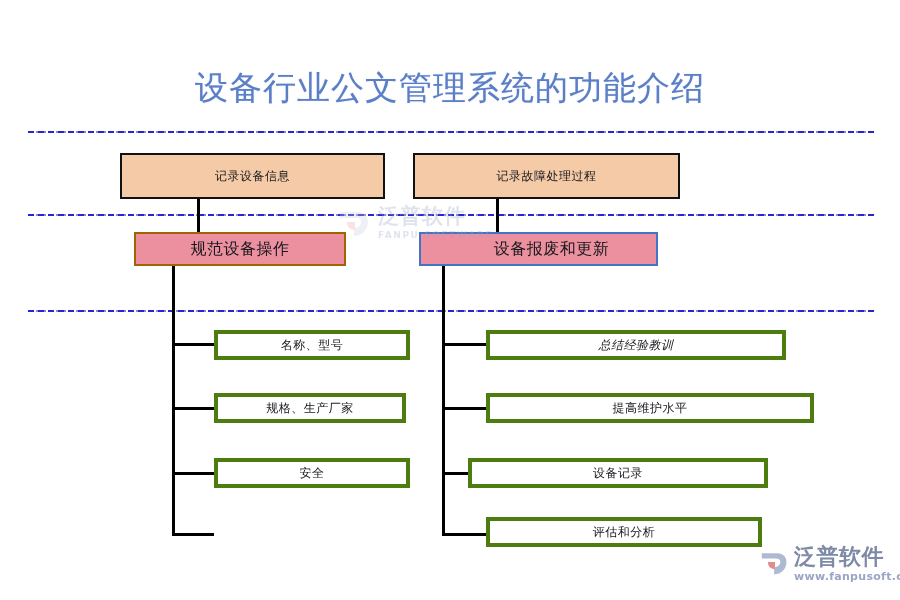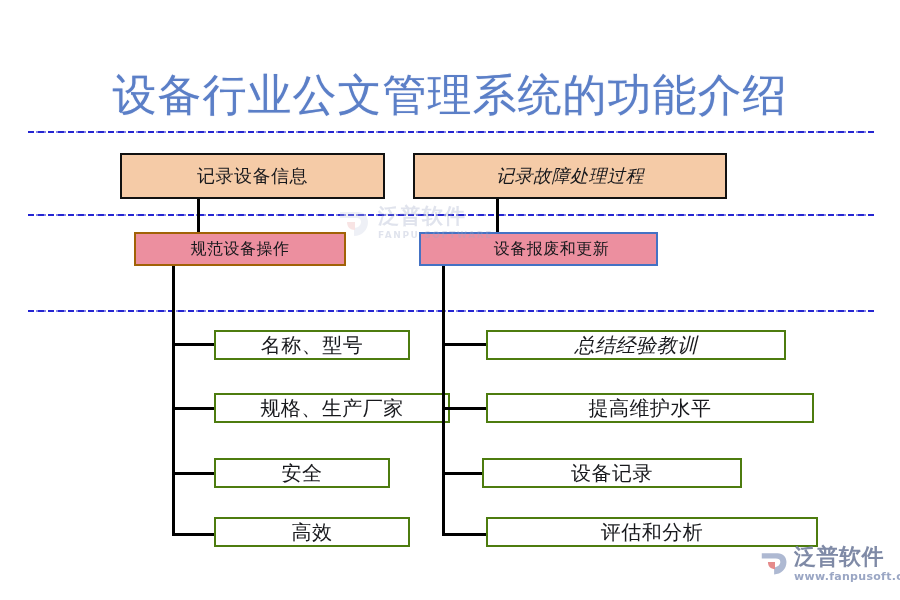--- a/index.html
+++ b/index.html
@@ -23,21 +23,21 @@
   }
 
   
   .title {
     position: absolute;
     left: 0;
     top: 66px;
     width: 900px;
     text-align: center;
     font-family: "DejaVu Serif", "Liberation Serif", serif;
-    font-size: 44px;
+    font-size: 33px;
     font-weight: 400;
     letter-spacing: 1px;
     color: #5b7fc7;
     text-shadow: 0 0 1px rgba(90,120,200,0.45);
     white-space: nowrap;
   }
 
   
   .guide {
     position: absolute;
@@ -71,36 +71,36 @@
     font-size: 17px;
     color: #17181c;
     white-space: nowrap;
     letter-spacing: 0.5px;
   }
 
   .box.level1 {
     background: #f5cba7;
     border: 2px solid #111111;
     height: 46px;
-    font-size: 18px;
+    font-size: 12px;
   }
 
   .box.level2 {
     background: #ec8f9f;
     height: 34px;
     font-size: 16px;
   }
   .box.level2.dark-border { border: 2px solid #a16207; }
   .box.level2.blue-border { border: 2px solid #4472c4; padding-left: 26px; }
 
   .box.leaf {
     background: #ffffff;
-    border: 2px solid #4d7c0f;
+    border: 4px solid #4d7c0f;
     height: 30px;
-    font-size: 20px;
+    font-size: 12px;
   }
 
   
   .vline, .hline {
     position: absolute;
     background: #000000;
   }
   .vline { width: 3px; }
   .hline { height: 3px; }
 
@@ -192,41 +192,40 @@
   <div class="box level2 dark-border" style="left:134px; top:232px; width:212px;">规范设备操作</div>
 
   <div class="vline" style="left:172px; top:266px; height:270px;"></div>
 
   <div class="hline" style="left:172px; top:343px; width:42px;"></div>
   <div class="hline" style="left:172px; top:407px; width:42px;"></div>
   <div class="hline" style="left:172px; top:472px; width:42px;"></div>
   <div class="hline" style="left:172px; top:533px; width:42px;"></div>
 
   <div class="box leaf" style="left:214px; top:330px; width:196px;">名称、型号</div>
-  <div class="box leaf" style="left:214px; top:393px; width:236px;">规格、生产厂家</div>
-  <div class="box leaf" style="left:214px; top:458px; width:176px;">安全</div>
-  <div class="box leaf" style="left:214px; top:517px; width:196px;">高效</div>
-
-  <div class="box level1" style="left:413px; top:153px; width:314px;font-style:italic;">记录故障处理过程</div>
+  <div class="box leaf" style="left:214px; top:393px; width:192px;">规格、生产厂家</div>
+  <div class="box leaf" style="left:214px; top:458px; width:196px;">安全</div>
+
+  <div class="box level1" style="left:413px; top:153px; width:267px;">记录故障处理过程</div>
 
   <div class="vline" style="left:496px; top:199px; height:33px;"></div>
 
   <div class="box level2 blue-border" style="left:419px; top:232px; width:239px;">设备报废和更新</div>
 
   <div class="vline" style="left:442px; top:266px; height:270px;"></div>
 
   <div class="hline" style="left:442px; top:343px; width:44px;"></div>
   <div class="hline" style="left:442px; top:407px; width:44px;"></div>
   <div class="hline" style="left:442px; top:472px; width:44px;"></div>
   <div class="hline" style="left:442px; top:533px; width:44px;"></div>
 
   <div class="box leaf" style="left:486px; top:330px; width:300px;font-style:italic;">总结经验教训</div>
   <div class="box leaf" style="left:486px; top:393px; width:328px;">提高维护水平</div>
-  <div class="box leaf" style="left:482px; top:458px; width:260px;">设备记录</div>
-  <div class="box leaf" style="left:486px; top:517px; width:332px;">评估和分析</div>
+  <div class="box leaf" style="left:468px; top:458px; width:300px;">设备记录</div>
+  <div class="box leaf" style="left:486px; top:517px; width:276px;">评估和分析</div>
 
   <div class="wm-center">
     <div class="wm-mark">
       <svg width="34" height="34" viewBox="0 0 34 34">
         <path d="M2 6 L20 6 C26 6 30 10 30 16 C30 24 24 30 16 30 L16 22 C20 22 23 19 23 16 C23 13 21 12 18 12 L2 12 Z" fill="#c9d0e2"></path>
         <path d="M9 16 L17 16 L17 24 C12 24 9 21 9 16 Z" fill="#e9a9a9"></path>
       </svg>
     </div>
     <div class="wm-text">
       <span class="wm-cn">泛普软件</span>

